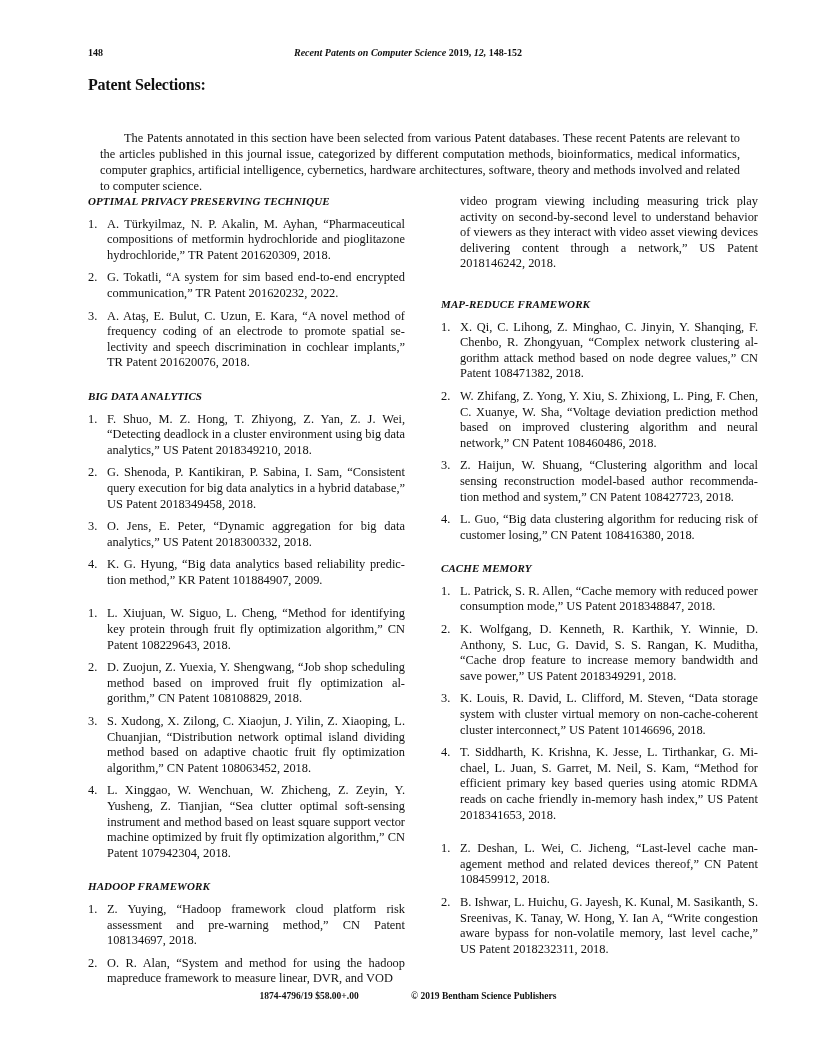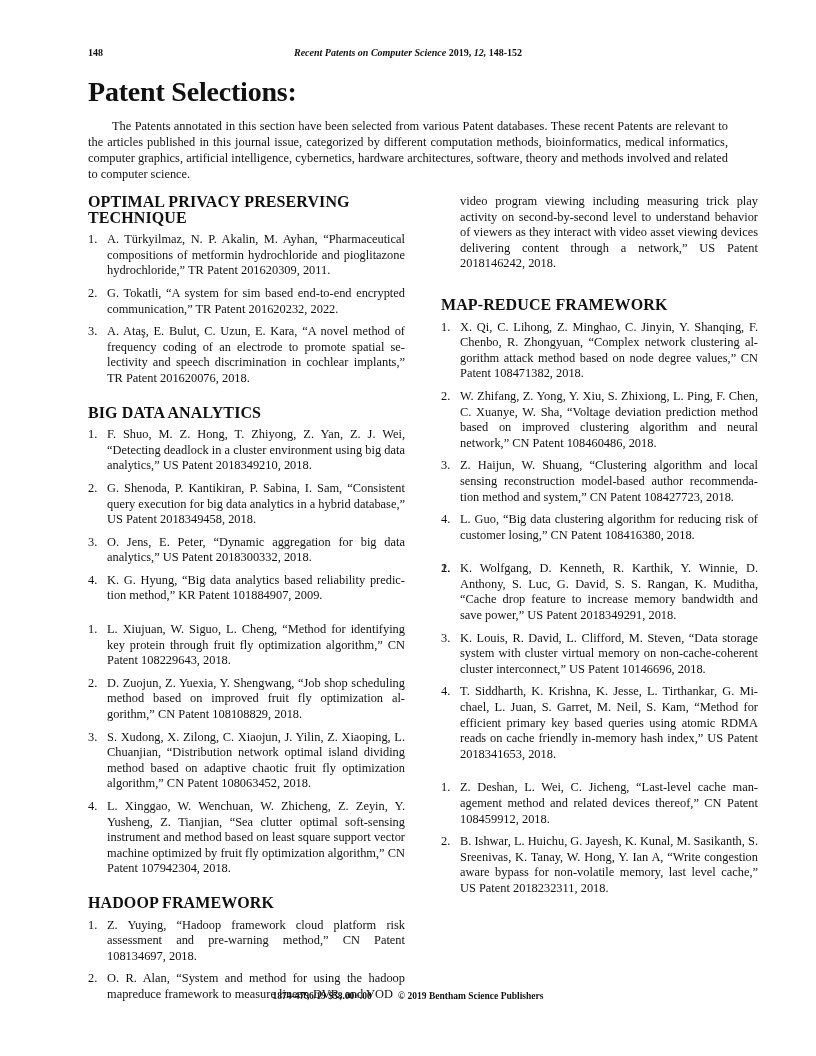--- a/index.html
+++ b/index.html
@@ -9,60 +9,60 @@
   }
   .running-head {
     position: absolute; top: 47px; left: 88px; width: 640px;
     font-size: 10px; font-weight: bold; height: 14px;
   }
   .running-head .page-no { position: absolute; left: 0; top: 0; text-align: right; }
   .running-head .journal { position: absolute; left: 0; width: 640px; text-align: center; top: 0; }
   .running-head .journal i { font-style: italic; }
   .title {
     position: absolute; top: 76px; left: 88px;
-    font-size: 28px; font-weight: bold; margin: 0; letter-spacing: -0.2px;
+    font-size: 16px; font-weight: bold; margin: 0; letter-spacing: -0.2px;
   }
   .intro {
     position: absolute; top: 118px; left: 88px; width: 640px;
-    font-size: 12.4px; line-height: 16px; text-align: justify; text-indent: 24px; margin: 0;
+    font-size: 12.4px; line-height: 16px; text-align: justify; text-indent: 24px; margin: 12px;
     hyphens: manual;
   }
   .col { position: absolute; top: 194px; width: 317px; font-size: 12.4px; line-height: 15.6px; }
   .col.left { left: 88px; }
   .col.right { left: 441px; }
   .section-head {
-    font-weight: bold; font-size: 16px; letter-spacing: 0.1px; margin: 0 0 7px 0;
+    font-weight: bold; font-size: 11px; letter-spacing: 0.1px; margin: 0 0 7px 0; font-style: italic;
   }
   .refs { list-style: none; margin: 0 0 18px 0; padding: 0; }
   .refs li { position: relative; padding-left: 19px; text-align: justify; margin-bottom: 7px; }
   .refs li .num { position: absolute; left: 0; top: 0; }
   .cont { text-align: justify; padding-left: 19px; margin: 0 0 25px 0; }
   .footer {
     position: absolute; top: 991px; left: 0; width: 816px; text-align: center;
     font-size: 9.5px; font-weight: bold;
   }
-  .footer span { margin: 0 12px; }
+  .footer span { margin: 0 25px; }
 </style>
 </head>
 <body>
 
 <div class="running-head">
   <span class="page-no">148</span>
   <span class="journal"><i>Recent Patents on Computer Science</i> <span>2019,</span> <i>12,</i> <span>148-152</span></span>
 </div>
 
 <h1 class="title">Patent Selections:</h1>
 
 <p class="intro">The Patents annotated in this section have been selected from various Patent databases. These recent Patents are relevant to the articles published in this journal issue, categorized by different computation methods, bioinformatics, medical informatics, computer graphics, artificial intelligence, cybernetics, hardware architectures, software, theory and methods involved and re­lated to computer science.</p>
 
 <div class="col left">
   <div class="section">
     <h2 class="section-head">OPTIMAL PRIVACY PRESERVING TECHNIQUE</h2>
     <ol class="refs">
-      <li><span class="num">1.</span><span>A. Türkyilmaz, N. P. Akalin, M. Ayhan, “Pharmaceutical compositions of metformin hydrochloride and pioglita­zone hydrochloride,” TR Patent 201620309, 2011.</span></li>
+      <li><span class="num">1.</span><span>A. Türkyilmaz, N. P. Akalin, M. Ayhan, “Pharmaceutical compositions of metformin hydrochloride and pioglita­zone hydrochloride,” TR Patent 201620309, 2018.</span></li>
       <li><span class="num">2.</span><span>G. Tokatli, “A system for sim based end-to-end en­crypted communication,” TR Patent 201620232, 2022.</span></li>
       <li><span class="num">3.</span><span>A. Ataş, E. Bulut, C. Uzun, E. Kara, “A novel method of frequency coding of an electrode to promote spatial se­lectivity and speech discrimination in cochlear implants,” TR Patent 201620076, 2018.</span></li>
     </ol>
   </div>
 
   <div class="section">
     <h2 class="section-head">BIG DATA ANALYTICS</h2>
     <ol class="refs">
       <li><span class="num">1.</span><span>F. Shuo, M. Z. Hong, T. Zhiyong, Z. Yan, Z. J. Wei, “Detecting deadlock in a cluster environment using big data analytics,” US Patent 2018349210, 2018.</span></li>
       <li><span class="num">2.</span><span>G. Shenoda, P. Kantikiran, P. Sabina, I. Sam, “Consistent query execution for big data analytics in a hybrid data­base,” US Patent 2018349458, 2018.</span></li>
@@ -96,22 +96,23 @@
     <h2 class="section-head">MAP-REDUCE FRAMEWORK</h2>
     <ol class="refs">
       <li><span class="num">1.</span><span>X. Qi, C. Lihong, Z. Minghao, C. Jinyin, Y. Shanqing, F. Chenbo, R. Zhongyuan, “Complex network clustering al­gorithm attack method based on node degree values,” CN Patent 108471382, 2018.</span></li>
       <li><span class="num">2.</span><span>W. Zhifang, Z. Yong, Y. Xiu, S. Zhixiong, L. Ping, F. Chen, C. Xuanye, W. Sha, “Voltage deviation prediction method based on improved clustering algorithm and neu­ral network,” CN Patent 108460486, 2018.</span></li>
       <li><span class="num">3.</span><span>Z. Haijun, W. Shuang, “Clustering algorithm and local sensing reconstruction model-based author recommenda­tion method and system,” CN Patent 108427723, 2018.</span></li>
       <li><span class="num">4.</span><span>L. Guo, “Big data clustering algorithm for reducing risk of customer losing,” CN Patent 108416380, 2018.</span></li>
     </ol>
   </div>
 
   <div class="section">
+    <h2 class="section-head">CACHE MEMORY</h2>
     <ol class="refs">
-      <li><span class="num">1.</span></li>
+      <li><span class="num">1.</span><span>L. Patrick, S. R. Allen, “Cache memory with reduced power consumption mode,” US Patent 2018348847, 2018.</span></li>
       <li><span class="num">2.</span><span>K. Wolfgang, D. Kenneth, R. Karthik, Y. Winnie, D. Anthony, S. Luc, G. David, S. S. Rangan, K. Muditha, “Cache drop feature to increase memory bandwidth and save power,” US Patent 2018349291, 2018.</span></li>
       <li><span class="num">3.</span><span>K. Louis, R. David, L. Clifford, M. Steven, “Data storage system with cluster virtual memory on non-cache-coherent cluster interconnect,” US Patent 10146696, 2018.</span></li>
       <li><span class="num">4.</span><span>T. Siddharth, K. Krishna, K. Jesse, L. Tirthankar, G. Mi­chael, L. Juan, S. Garret, M. Neil, S. Kam, “Method for efficient primary key based queries using atomic RDMA reads on cache friendly in-memory hash index,” US Pat­ent 2018341653, 2018.</span></li>
     </ol>
   </div>
 
   <div class="section">
     <ol class="refs">
       <li><span class="num">1.</span><span>Z. Deshan, L. Wei, C. Jicheng, “Last-level cache man­agement method and related devices thereof,” CN Patent 108459912, 2018.</span></li>
       <li><span class="num">2.</span><span>B. Ishwar, L. Huichu, G. Jayesh, K. Kunal, M. Sasikanth, S. Sreenivas, K. Tanay, W. Hong, Y. Ian A, “Write con­gestion aware bypass for non-volatile memory, last level cache,” US Patent 2018232311, 2018.</span></li>

